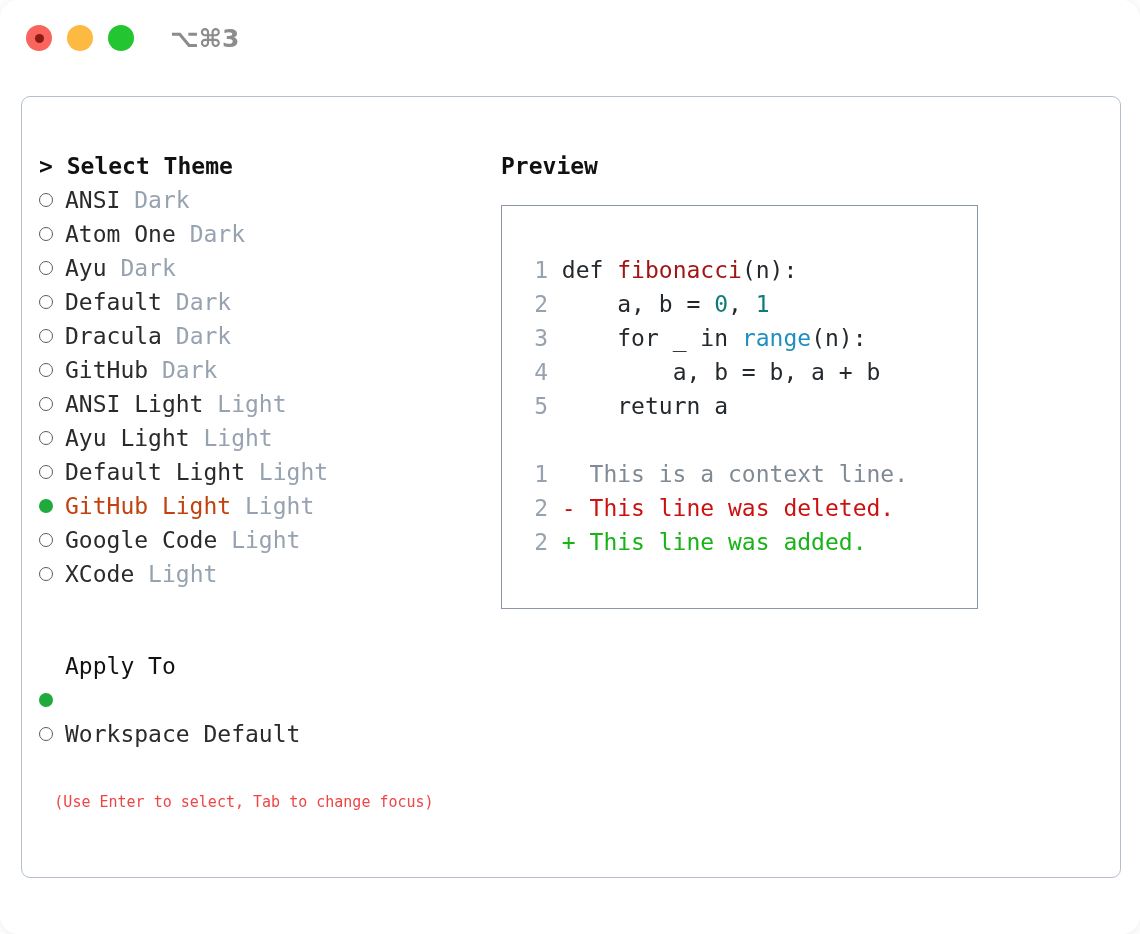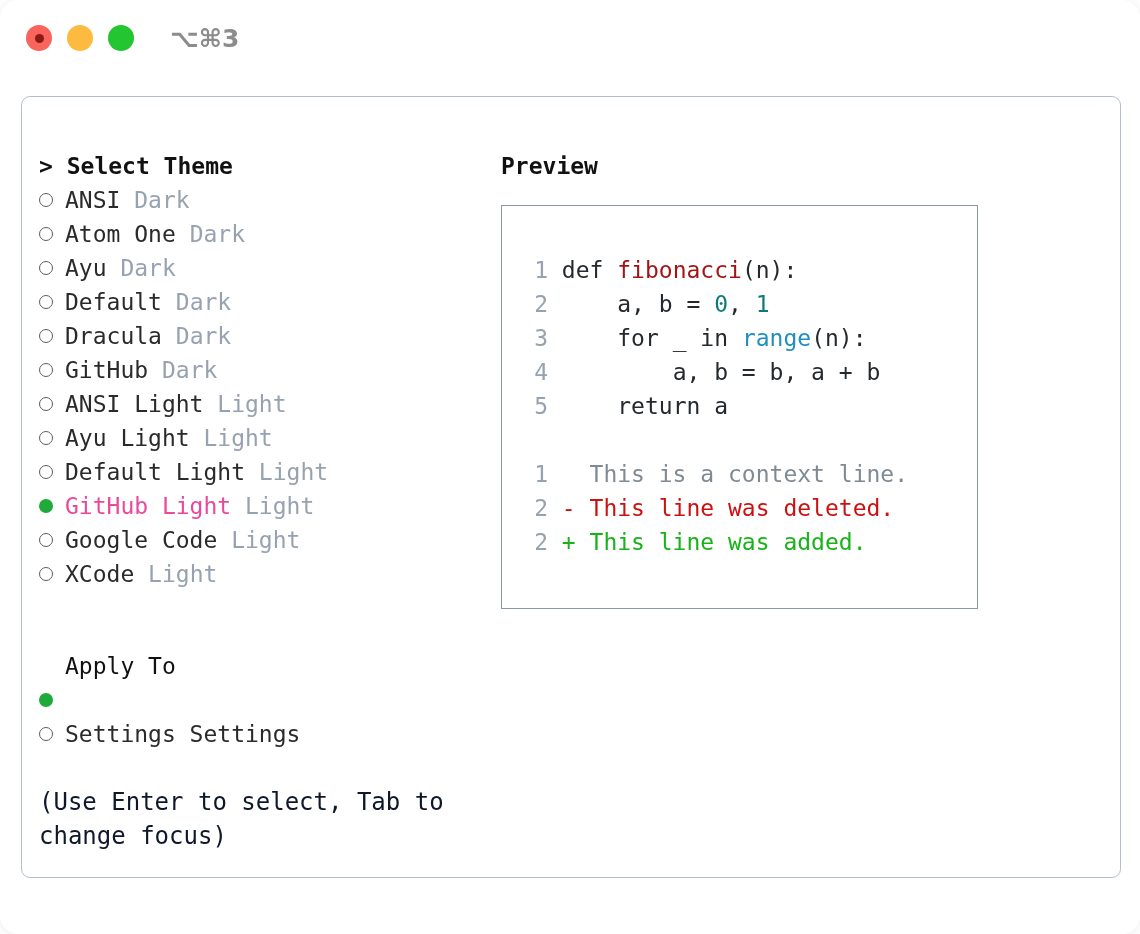--- a/index.html
+++ b/index.html
@@ -120,30 +120,31 @@
   }
   .opt .bullet-dot.empty {
     border: 1.6px solid #5d5d5d;
     box-sizing: border-box;
     background: transparent;
   }
   .opt .bullet-dot.filled {
     background: #1faa3c;
   }
   .opt .name { color: #2a2a2a; }
-  .opt.selected .name { color: #ec4899; }
+  .opt.selected .name { color: #c2410c; }
   .opt .tag  { color: #97a2b0; }
 
   .spacer-sm { height: 34px; }
 
   .hint {
-    font-size: 24px;
-    line-height: 34px;
-    color: #0f172a;
+    font-size: 15px;
+    line-height: 34px;
+    color: #ef4444;
     width: 410px;
+    text-align: center;
   }
 
   
   .right-col {
     position: absolute;
     left: 479px;
     top: 52px;
     width: 500px;
   }
   .preview-head {
@@ -218,21 +219,21 @@
           <div class="opt"><span class="bullet"><span class="bullet-dot empty"></span></span><span class="name">Google Code</span><span class="tag"> Light</span></div>
           <div class="opt"><span class="bullet"><span class="bullet-dot empty"></span></span><span class="name">XCode</span><span class="tag"> Light</span></div>
         </div>
 
       <div class="spacer-sm"></div>
 
       <div class="section-head" style="padding-left:26px;margin-top:24px;">Apply To</div>
 
       <div id="apply-list">
           <div class="opt selected"><span class="bullet"><span class="bullet-dot filled"></span></span></div>
-          <div class="opt"><span class="bullet"><span class="bullet-dot empty"></span></span><span class="name">Settings Settings</span></div>
+          <div class="opt"><span class="bullet"><span class="bullet-dot empty"></span></span><span class="name">Workspace Default</span></div>
         </div>
 
       <div class="spacer-sm"></div>
 
       <div class="hint">(Use Enter to select, Tab to change focus)</div>
     </div>
 
     <div class="right-col">
       <div class="preview-head">Preview</div>
 

